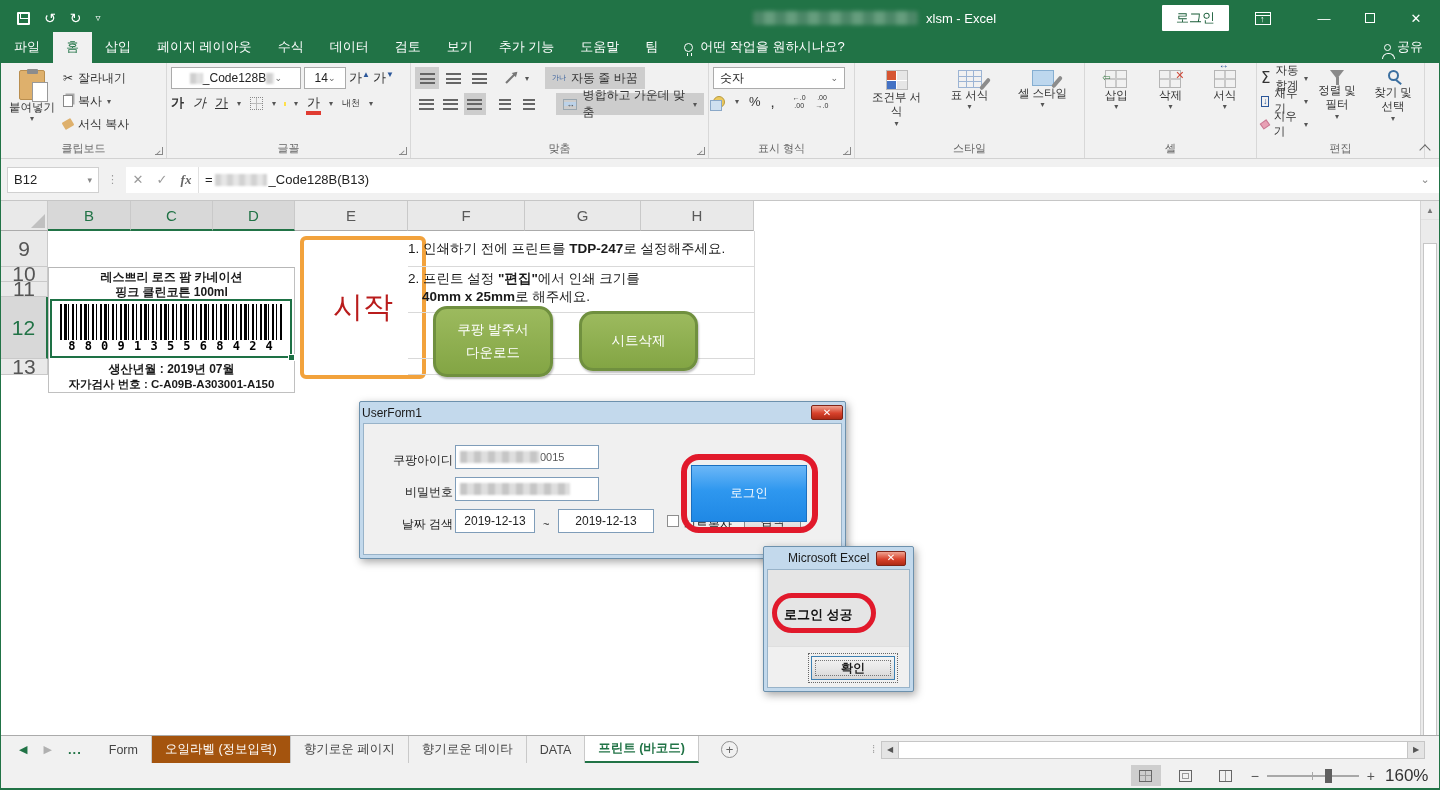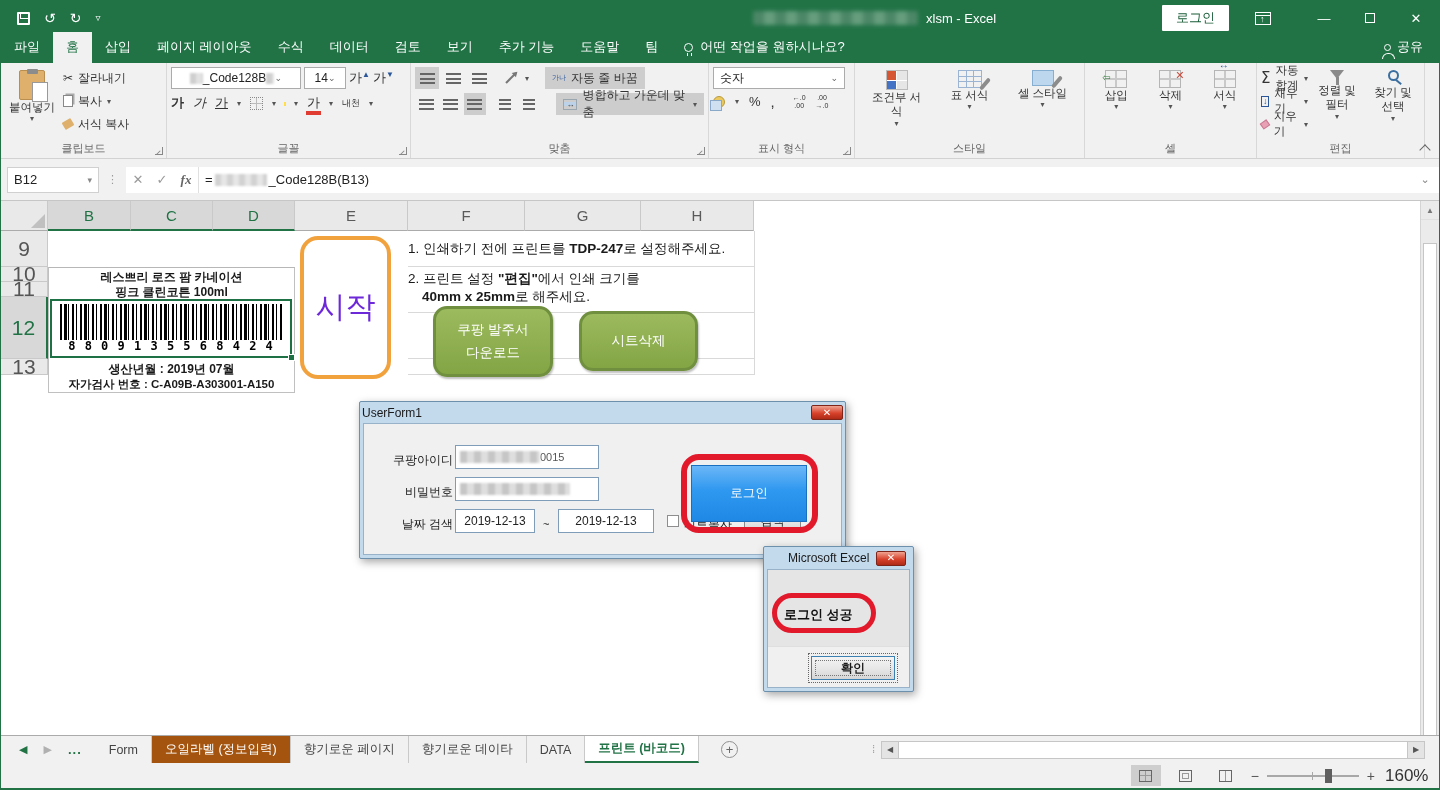--- a/index.html
+++ b/index.html
@@ -126,22 +126,22 @@
   .rh { position:absolute; left:0; width:47px; background:#e9e9e9; border-right:1px solid #c9c9c9; border-bottom:1px solid #c9c9c9;
         display:flex; align-items:center; justify-content:center; font-size:21px; color:#555; overflow:hidden; }
   .rh.sel { background:#d8d8d8; color:#217346; border-right:2px solid #217346; }
   .label-box { position:absolute; left:47px; top:66px; width:247px; height:126px; border:1px solid #c0c0c0; border-top:1px solid #b7b7b7; }
   .lab-line { position:absolute; left:0; width:100%; text-align:center; font-weight:bold; color:#1a1a1a; }
   .bc-box { position:absolute; left:1px; top:31px; width:242px; height:59px; border:2px solid #1e7145; background:#fff; }
   .bc-bars { position:absolute; left:8px; right:8px; top:3px; height:36px; background:
       repeating-linear-gradient(90deg,#000 0 2px,#fff 2px 4px,#000 4px 7px,#fff 7px 8px,#000 8px 9px,#fff 9px 12px,#000 12px 14px,#fff 14px 16px,#000 16px 17px,#fff 17px 20px); }
   .bc-digits { position:absolute; left:0; right:0; top:38px; text-align:center; font-family:"DejaVu Sans Mono",monospace; font-size:12px; font-weight:bold; color:#000; letter-spacing:1px; }
   .bc-handle { position:absolute; right:-5px; bottom:-5px; width:7px; height:7px; background:#1e7145; border:1px solid #fff; }
-  .startbtn { position:absolute; left:299px; top:35px; width:91px; height:143px; background:#fff; border:4px solid #f2a23c; border-radius:18px;
-              display:flex; align-items:center; justify-content:center; font-size:30px; color:#6d28d9; }
+  .startbtn { position:absolute; left:299px; top:35px; width:126px; height:143px; background:#fff; border:4px solid #f2a23c; border-radius:6px;
+              display:flex; align-items:center; justify-content:center; font-size:30px; color:#b91c1c; }
   .inst { position:absolute; left:407px; width:346px; font-size:13.5px; color:#1a1a1a; display:flex; align-items:center; }
   .inst b { font-weight:bold; }
   .gline { position:absolute; background:#d9d9d9; }
   .greenbtn { position:absolute; background:linear-gradient(#9cba5e,#83a544); border:3px solid #70903f; border-radius:14px; color:#fff;
               display:flex; flex-direction:column; align-items:center; justify-content:center; font-size:13.5px; line-height:1.7;
               box-shadow:1px 2px 2px rgba(0,0,0,0.25); }
 
   
   .vscroll { position:absolute; right:0; top:200px; width:19px; height:537px; background:#ebebeb; border-left:1px solid #d4d4d4; }
   .vs-up { height:19px; display:flex; align-items:center; justify-content:center; color:#777; font-size:8px; border-bottom:1px solid #e0e0e0; }

